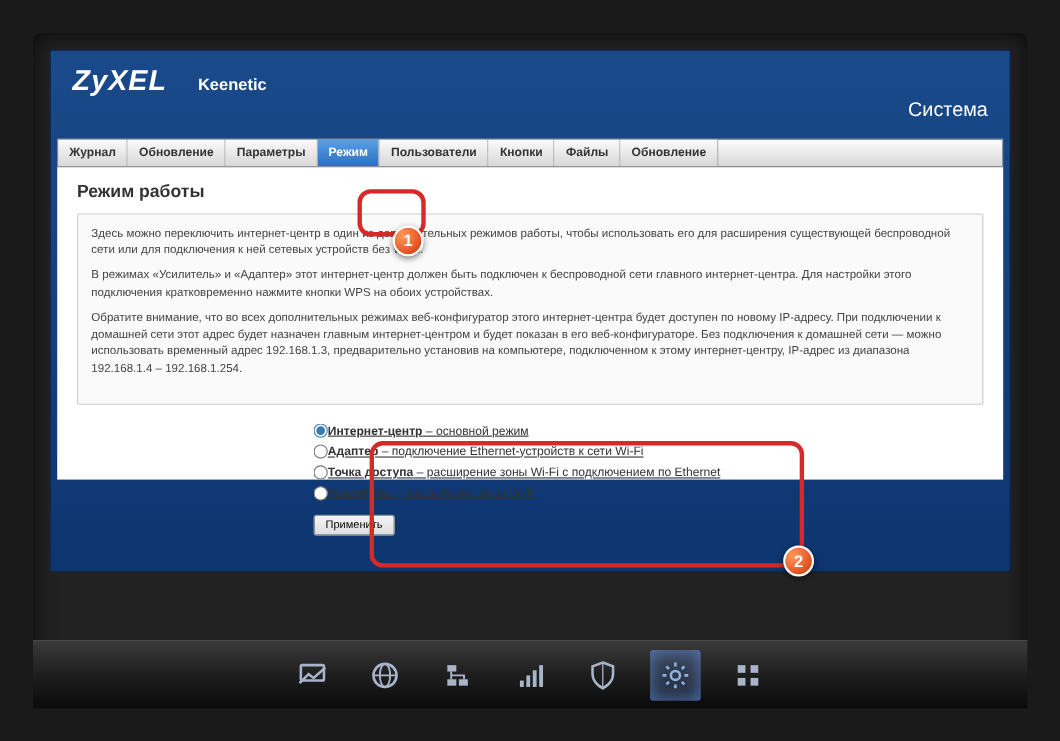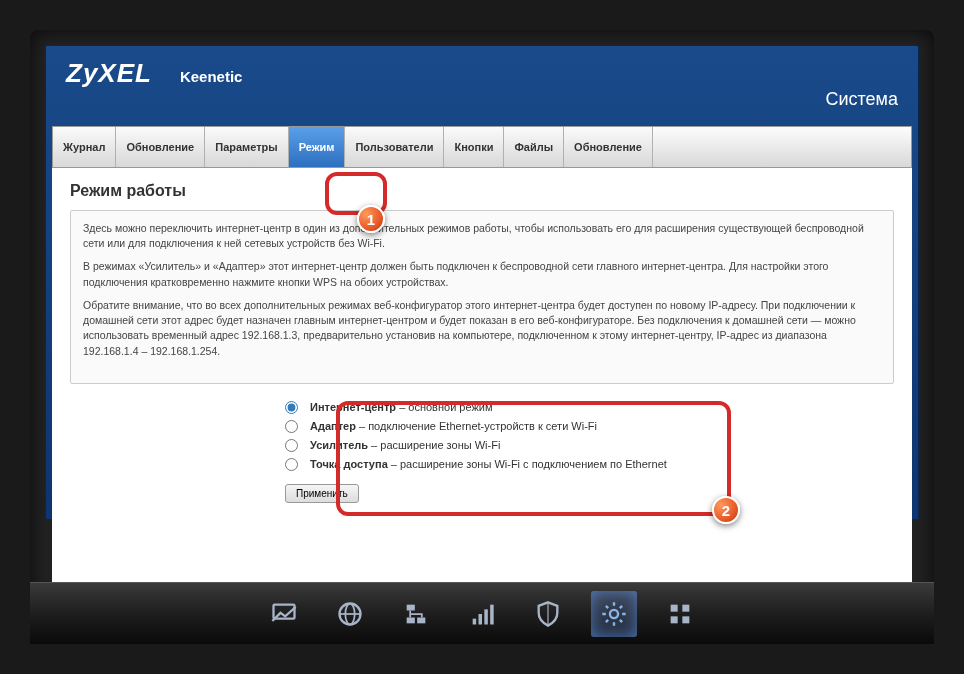--- a/index.html
+++ b/index.html
@@ -39,21 +39,21 @@
   font-style: italic;
   letter-spacing: 1px;
 }
 .product { font-size: 15px; font-weight: bold; }
 .section { font-size: 18px; font-weight: normal; }
 .tabs {
   display: flex;
   background: linear-gradient(to bottom, #fdfdfd, #d8d8d8);
   border: 1px solid #999;
   margin: 8px 6px 0;
-  height: 42px;
+  height: 26px;
 }
 .tab {
   padding: 4px 10px;
   font-size: 11px;
   font-weight: bold;
   color: #333;
   border-right: 1px solid #b0b0b0;
   background: linear-gradient(to bottom, #fafafa, #d8d8d8);
   cursor: pointer;
   display: flex;
@@ -98,44 +98,45 @@
   display: flex; align-items: center; justify-content: center;
   box-shadow: 0 2px 6px rgba(0,0,0,0.5);
   z-index: 20;
 }
 .callout-1 { top: 175px; left: 327px; }
 .callout-2 { top: 466px; left: 682px; }
 .content-panel {
   background: #fff;
   margin: 0 6px;
   padding: 14px 18px;
-  height: 424px;
+  height: 284px;
 }
 .page-title { font-size: 16px; font-weight: bold; color: #333; margin-bottom: 10px; }
 .info-box {
   border: 1px solid #ccc;
   background: #fafafa;
   padding: 10px 12px;
   font-size: 10.5px;
   color: #444;
   line-height: 1.45;
   border-radius: 2px;
 }
 .info-box p { margin-bottom: 8px; }
 .info-box p:last-child { margin-bottom: 14px; }
 .mode-list {
   margin: 14px 0 0 215px;
   font-size: 11px;
   color: #333;
 }
 .mode-option {
   display: flex;
-  align-items: flex-start;
-  gap: 12px;
+  align-items: flex-end;
+  gap: 0;
   padding: 3px 0;
+  text-decoration: underline;
 }
 .mode-option input[type=radio] {
   width: 13px; height: 13px;
   accent-color: #337ab7;
 }
 .radio-label strong { font-weight: bold; }
 .apply-btn {
   margin: 10px 0 0 215px;
   padding: 3px 10px;
   font-size: 10px;
@@ -203,25 +204,25 @@
           <label class="mode-option">
             <input type="radio" name="mode" checked="" style="">
             <span class="radio-label"><strong>Интернет-центр</strong> – основной режим</span>
           </label>
           <label class="mode-option">
             <input type="radio" name="mode" style="">
             <span class="radio-label"><strong>Адаптер</strong> – подключение Ethernet-устройств к сети Wi-Fi</span>
           </label>
           <label class="mode-option">
             <input type="radio" name="mode" style="">
+            <span class="radio-label"><strong>Точка доступа</strong> – расширение зоны Wi-Fi с подключением по Ethernet</span>
+          </label>
+          <label class="mode-option">
+            <input type="radio" name="mode" style="">
             <span class="radio-label"><strong>Усилитель</strong> – расширение зоны Wi-Fi</span>
-          </label>
-          <label class="mode-option">
-            <input type="radio" name="mode" style="">
-            <span class="radio-label"><strong>Точка доступа</strong> – расширение зоны Wi-Fi с подключением по Ethernet</span>
           </label>
         </div>
       <button class="apply-btn">Применить</button>
     </div>
   </div>
 
   <div class="dock" id="dock">
       <div class="dock-item">
         <svg class="dock-icon" viewBox="0 0 24 24">
           <rect x="3" y="4" width="18" height="12" rx="1" fill="none" stroke="#a8b4c8" stroke-width="2"></rect>

